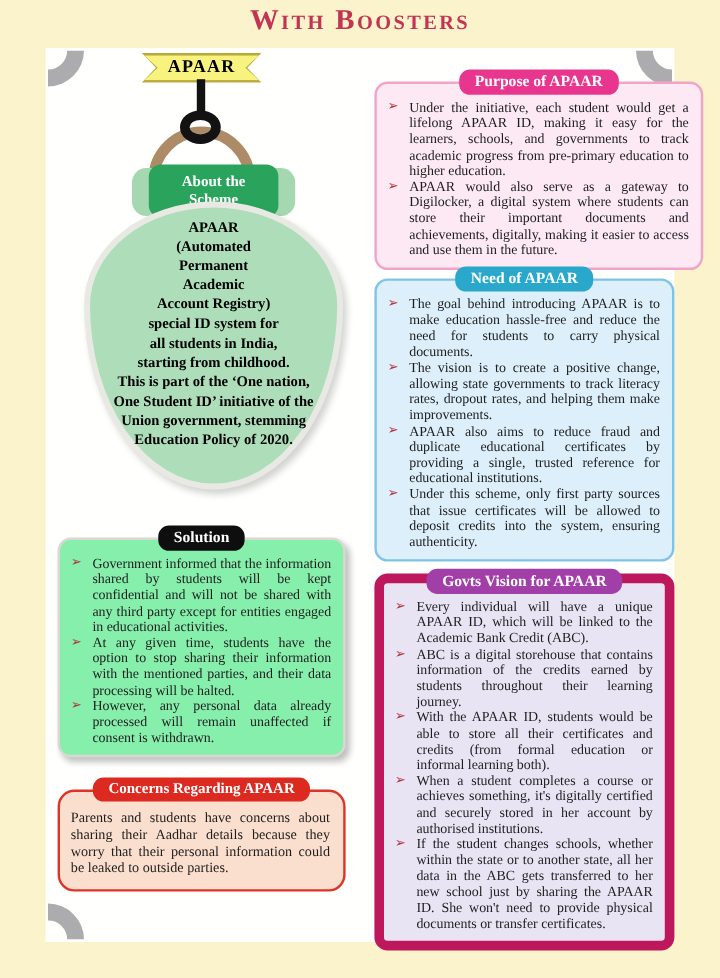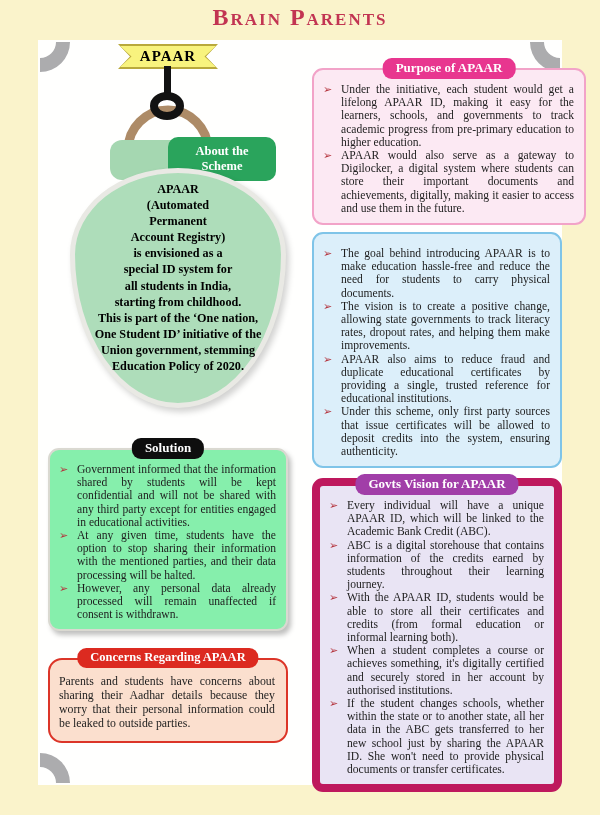--- a/index.html
+++ b/index.html
@@ -46,21 +46,21 @@
   }
   .handle { position:absolute; left:122px; top:98px; }
   .screw-bar {
     position:absolute; left:110px; top:140px; width:136px; height:40px;
     background:#A5D7B1; border-radius:12px;
   }
   .scheme-badge {
     position:absolute; left:124px; top:137px; width:108px; height:44px;
     background:#2AA45C; border-radius:10px;
     display:flex; align-items:center; justify-content:center; text-align:center;
-    color:#fff; font-weight:bold; font-size:12.5px; line-height:1.2; padding:2px 20px;margin-left:44px;
+    color:#fff; font-weight:bold; font-size:12.5px; line-height:1.2; padding:2px 20px;
   }
   .bulb {
     position:absolute; left:70px; top:168px; width:216px; height:240px;
     background:#AEDDBA; border:5px solid #E9E9E4;
     border-radius:50% 50% 50% 50% / 36% 36% 64% 64%;
     box-shadow:3px 4px 6px rgba(0,0,0,0.18);
   }
   .bulb-text {
     position:absolute; left:64px; top:181px; width:228px;
     text-align:center; font-weight:bold; font-size:12.2px; line-height:1.32; color:#000;
@@ -90,21 +90,21 @@
   .box-solution { left:48px;  top:448px; width:240px; background:#86efac; border:2px solid #DAD9D1;
                   box-shadow:3px 4px 5px rgba(0,0,0,0.25); }
   .box-solution .pill { background:#0E0E0E; }
   .box-concerns { left:48px;  top:658px; width:240px; background:#FBDFCE; border:2px solid #DC3528; border-radius:14px; }
   .box-concerns .pill { background:#DC2A20; font-size:12.5px; }
   .box-concerns .plain-text { text-align:justify; font-size:11.8px; line-height:1.2; padding:1px 3px 2px; }
 </style>
 </head>
 <body>
 
-<div class="main-title">Brain Parents</div>
+<div class="main-title">With Boosters</div>
 
 <div class="page">
   <div class="corner tl">
     <svg width="40" height="40" viewBox="0 0 40 40">
         <path d="M10,0 A30,30 0 0 0 40,30 L40,16 A16,16 0 0 1 24,0 Z" fill="#ACACAE"></path>
       </svg>
   </div>
   <div class="corner tr">
     <svg width="40" height="40" viewBox="0 0 40 40">
         <path d="M10,0 A30,30 0 0 0 40,30 L40,16 A16,16 0 0 1 24,0 Z" fill="#ACACAE"></path>
@@ -133,41 +133,42 @@
 </div>
 <div class="knot"></div>
 <div class="screw-bar"></div>
 <div class="scheme-badge">About the Scheme</div>
 <div class="bulb"></div>
 <div class="bulb-text">
 
 <div class="bulb-line">APAAR</div>
     <div class="bulb-line">(Automated</div>
     <div class="bulb-line">Permanent</div>
+    <div class="bulb-line">Academic</div>
     <div class="bulb-line">Account Registry)</div>
-    <div class="bulb-line">is envisioned as a</div>
     <div class="bulb-line">special ID system for</div>
     <div class="bulb-line">all students in India,</div>
     <div class="bulb-line">starting from childhood.</div>
     <div class="bulb-line">This is part of the ‘One nation,</div>
     <div class="bulb-line">One Student ID’ initiative of the</div>
     <div class="bulb-line">Union government, stemming</div>
     <div class="bulb-line">Education Policy of 2020.</div>
   </div>
 
 <div class="info-box box-purpose">
   <div class="pill">Purpose of APAAR</div>
   <ul class="bullets">
 
   <li><span class="arrow">➢</span><span>Under the initiative, each student would get a lifelong APAAR ID, making it easy for the learners, schools, and governments to track academic progress from pre-primary education to higher education.</span></li>
       <li><span class="arrow">➢</span><span>APAAR would also serve as a gateway to Digilocker, a digital system where students can store their important documents and achievements, digitally, making it easier to access and use them in the future.</span></li>
     </ul>
 </div>
 
 <div class="info-box box-need">
+  <div class="pill">Need of APAAR</div>
   <ul class="bullets">
 
   <li><span class="arrow">➢</span><span>The goal behind introducing APAAR is to make education hassle-free and reduce the need for students to carry physical documents.</span></li>
       <li><span class="arrow">➢</span><span>The vision is to create a positive change, allowing state governments to track literacy rates, dropout rates, and helping them make improvements.</span></li>
       <li><span class="arrow">➢</span><span>APAAR also aims to reduce fraud and duplicate educational certificates by providing a single, trusted reference for educational institutions.</span></li>
       <li><span class="arrow">➢</span><span>Under this scheme, only first party sources that issue certificates will be allowed to deposit credits into the system, ensuring authenticity.</span></li>
     </ul>
 </div>
 
 <div class="info-box box-vision">

